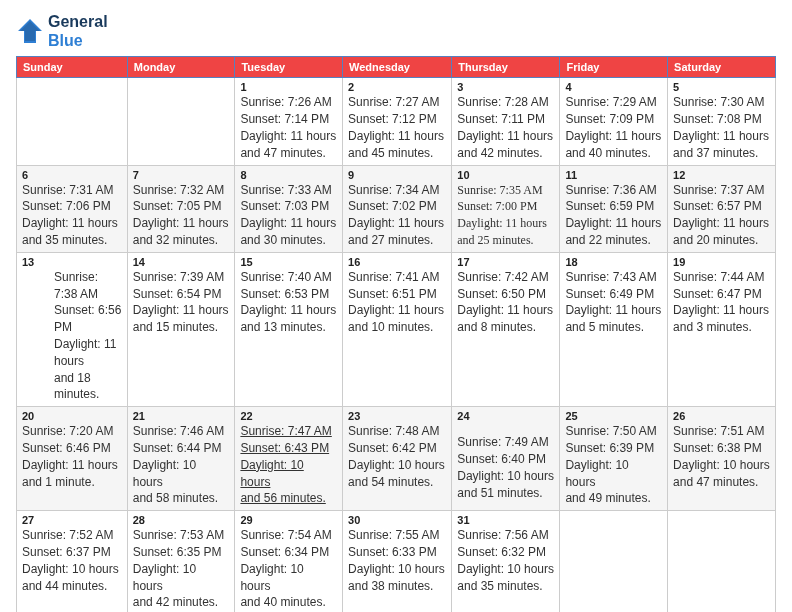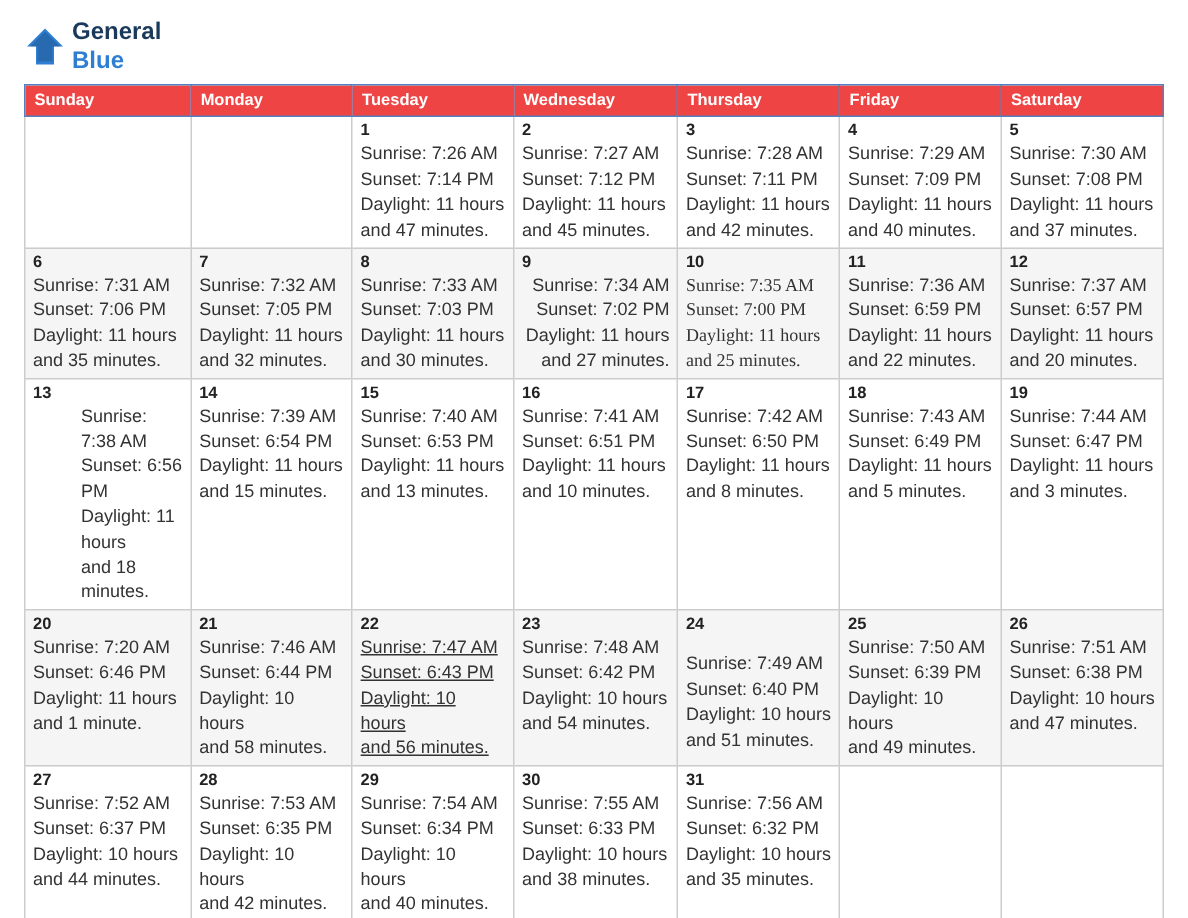--- a/index.html
+++ b/index.html
@@ -174,21 +174,21 @@
           </td>
           <td>
             <span class="day-num">8</span>
             <div class="day-info" style="white-space: pre-line;">Sunrise: 7:33 AM
 Sunset: 7:03 PM
 Daylight: 11 hours
 and 30 minutes.</div>
           </td>
           <td>
             <span class="day-num">9</span>
-            <div class="day-info" style="white-space: pre-line; text-align: right;">Sunrise: 7:34 AM
+            <div class="day-info" style="white-space: pre-line;">Sunrise: 7:34 AM
 Sunset: 7:02 PM
 Daylight: 11 hours
 and 27 minutes.</div>
           </td>
           <td>
             <span class="day-num">10</span>
             <div class="day-info" style="white-space: pre-line; font-family: Liberation Serif, serif;">Sunrise: 7:35 AM
 Sunset: 7:00 PM
 Daylight: 11 hours
 and 25 minutes.</div>

